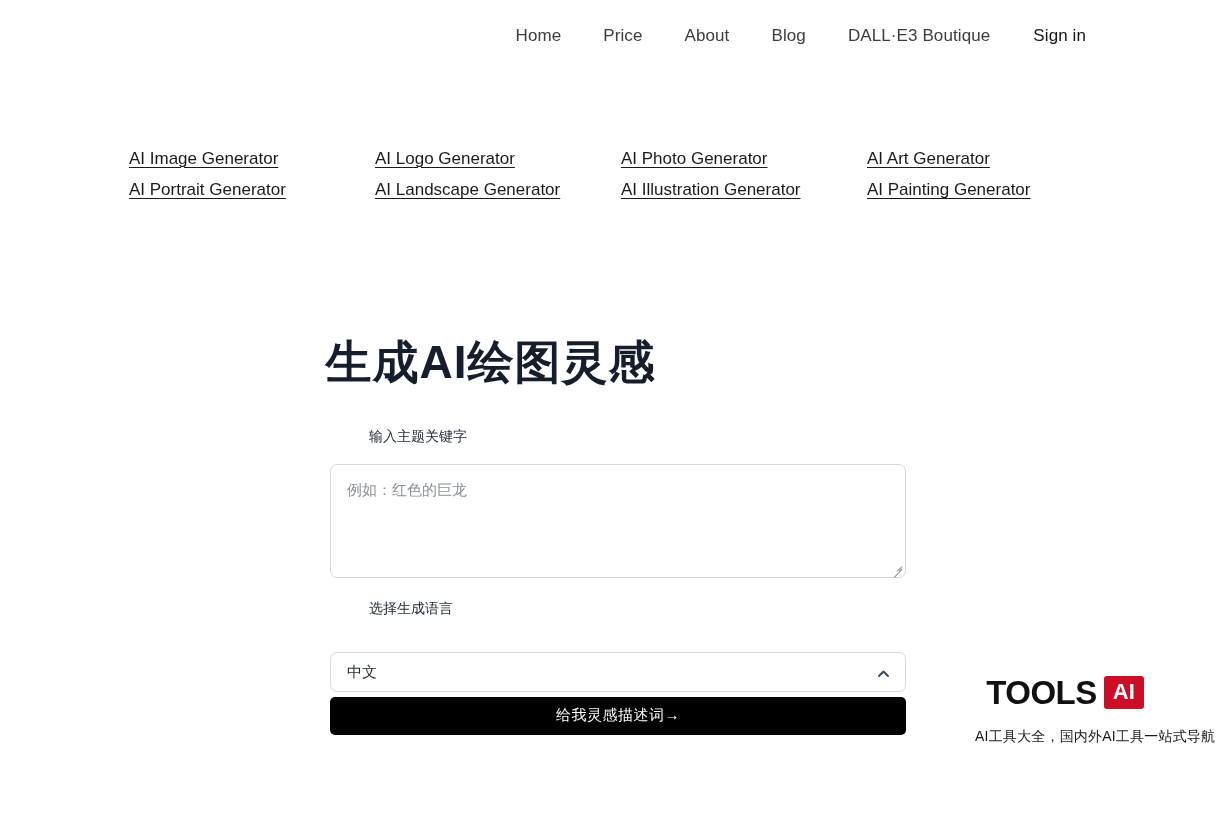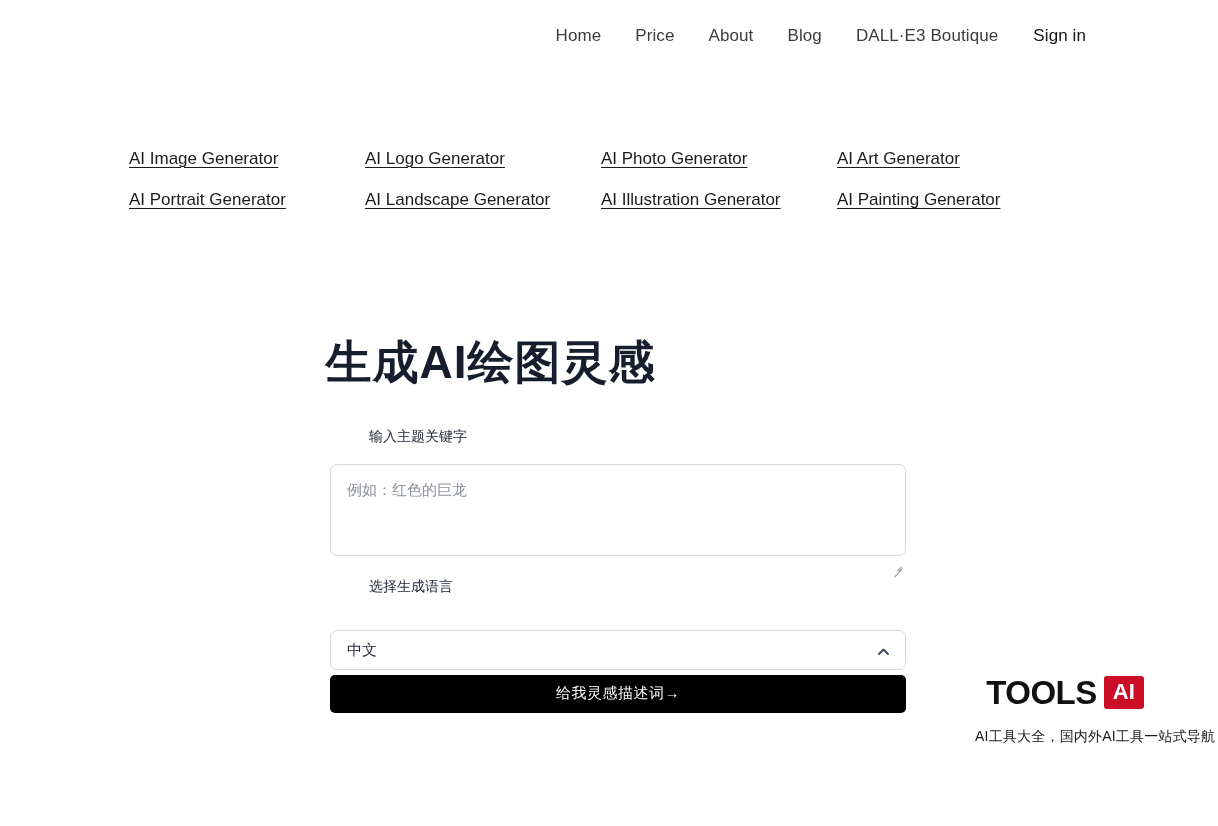--- a/index.html
+++ b/index.html
@@ -26,21 +26,21 @@
     width: 1218px;
     height: 70px;
     display: flex;
     align-items: center;
     justify-content: flex-end;
     padding-right: 132px;
   }
   .nav-list {
     display: flex;
     align-items: flex-start;
-    gap: 0px;
+    gap: 8px;
   }
   .nav-item {
     font-size: 17px;
     line-height: 1;
     color: #3c3c3c;
     text-decoration: none;
     padding: 6px 17px;
     white-space: nowrap;
     cursor: pointer;
     letter-spacing: .1px;
@@ -54,20 +54,21 @@
   
   .link-grid {
     position: absolute;
     top: 148px;
     left: 129px;
     width: 960px;
     display: grid;
     grid-template-columns: 236px 236px 236px 236px;
     row-gap: 20px;
     column-gap: 0px;
+    gap: 10px;
   }
   .grid-link {
     font-size: 17px;
     line-height: 1.25;
     color: #1a1a1a;
     text-decoration: underline;
     text-underline-offset: 3px;
     text-decoration-thickness: 1px;
     cursor: pointer;
     white-space: nowrap;
@@ -100,21 +101,21 @@
     display: block;
     font-size: 14px;
     line-height: 1.2;
     color: #1d2533;
     margin-left: 39px;
     margin-bottom: 0;
   }
   .prompt-input {
     display: block;
     width: 576px;
-    height: 92px;
+    height: 114px;
     margin-top: 19px;
     padding: 14px 16px;
     font-size: 15px;
     line-height: 1.5;
     font-family: "Liberation Sans", "DejaVu Sans", sans-serif;
     color: #1a1a1a;
     background: #ffffff;
     border: 1px solid #d7d7dc;
     border-radius: 7px;
     resize: none;

